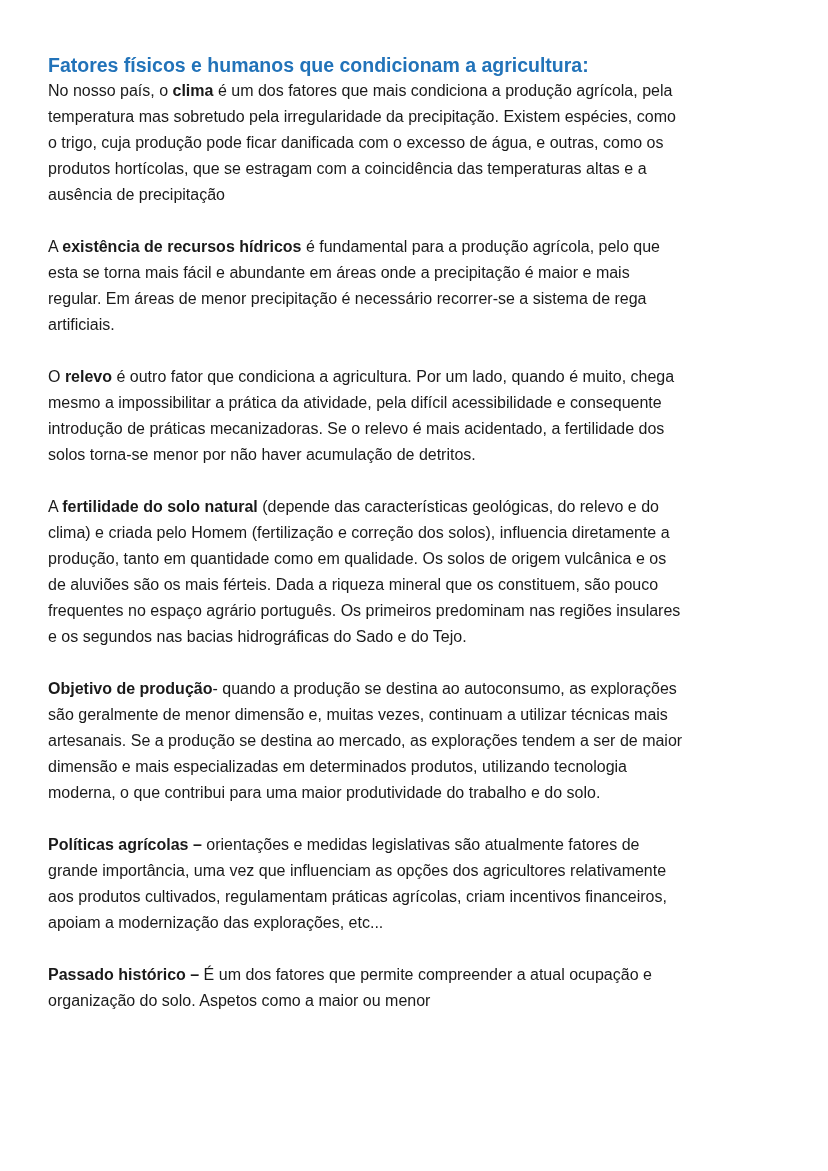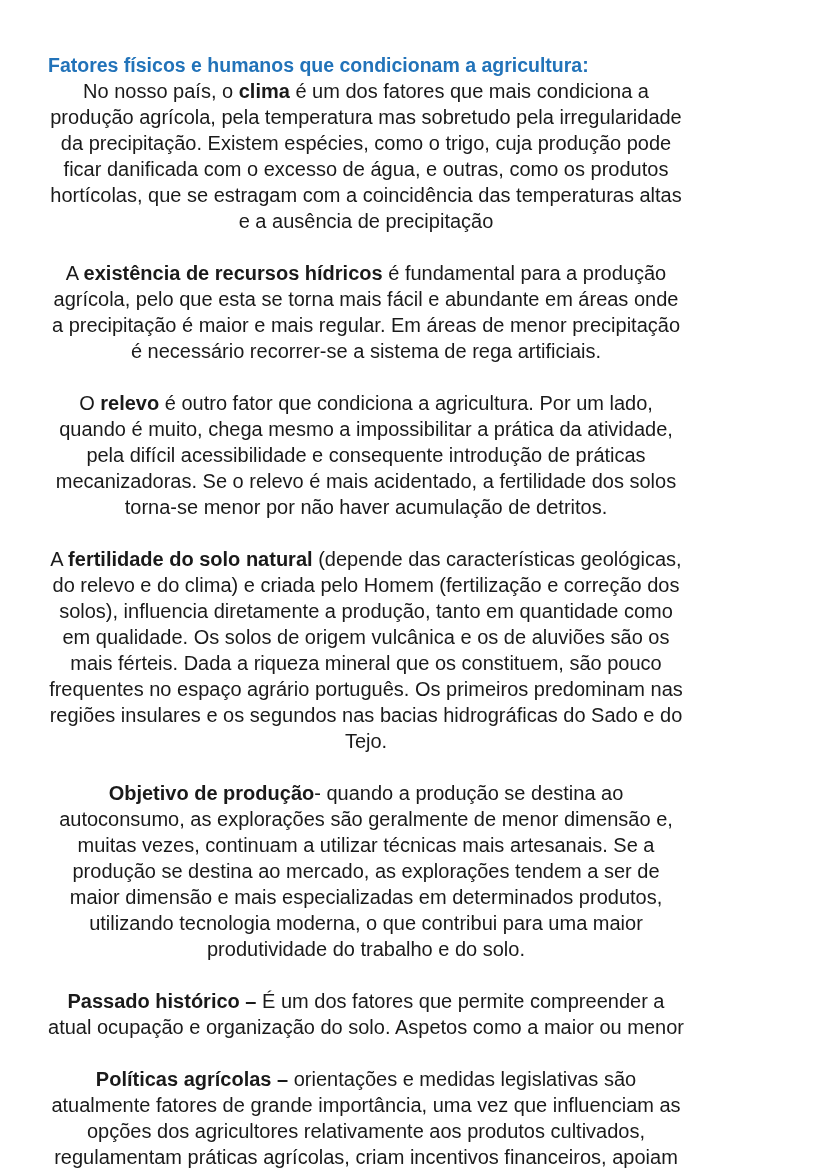--- a/index.html
+++ b/index.html
@@ -24,39 +24,39 @@
   .heading {
     font-size: 19.5px;
     line-height: 26px;
     font-weight: bold;
     margin: 0;
   }
   .doc-body {
     max-width: 742px;
   }
   .para {
-    font-size: 20px;
+    font-size: 16px;
     line-height: 26px;
     margin: 11px 0 26px 0;
-    text-align: center;
+    text-align: left;
   }
   .para:first-child {
     margin-top: 0;
   }
   strong {
     font-weight: bold;
   }
 </style>
 </head>
 <body style="color: rgb(26, 26, 26);">
 
 <div class="page">
   <h1 class="heading" style="color: rgb(34, 115, 185);">Fatores físicos e humanos que condicionam a agricultura:</h1>
   <div class="doc-body">
       <p class="para"><span>No nosso país, o </span><strong>clima</strong><span> é um dos fatores que mais condiciona a produção agrícola, pela temperatura mas sobretudo pela irregularidade da precipitação. Existem espécies, como o trigo, cuja produção pode ficar danificada com o excesso de água, e outras, como os produtos hortícolas, que se estragam com a coincidência das temperaturas altas e a ausência de precipitação</span></p>
       <p class="para"><span>A </span><strong>existência de recursos hídricos</strong><span> é fundamental para a produção agrícola, pelo que esta se torna mais fácil e abundante em áreas onde a precipitação é maior e mais regular. Em áreas de menor precipitação é necessário recorrer-se a sistema de rega artificiais.</span></p>
       <p class="para"><span>O </span><strong>relevo</strong><span> é outro fator que condiciona a agricultura. Por um lado, quando é muito, chega mesmo a impossibilitar a prática da atividade, pela difícil acessibilidade e consequente introdução de práticas mecanizadoras. Se o relevo é mais acidentado, a fertilidade dos solos torna-se menor por não haver acumulação de detritos.</span></p>
       <p class="para"><span>A </span><strong>fertilidade do solo natural</strong><span> (depende das características geológicas, do relevo e do clima) e criada pelo Homem (fertilização e correção dos solos), influencia diretamente a produção, tanto em quantidade como em qualidade. Os solos de origem vulcânica e os de aluviões são os mais férteis. Dada a riqueza mineral que os constituem, são pouco frequentes no espaço agrário português. Os primeiros predominam nas regiões insulares e os segundos nas bacias hidrográficas do Sado e do Tejo.</span></p>
       <p class="para"><strong>Objetivo de produção</strong><span>- quando a produção se destina ao autoconsumo, as explorações são geralmente de menor dimensão e, muitas vezes, continuam a utilizar técnicas mais artesanais. Se a produção se destina ao mercado, as explorações tendem a ser de maior dimensão e mais especializadas em determinados produtos, utilizando tecnologia moderna, o que contribui para uma maior produtividade do trabalho e do solo.</span></p>
+      <p class="para"><strong>Políticas agrícolas –</strong><span> orientações e medidas legislativas são atualmente fatores de grande importância, uma vez que influenciam as opções dos agricultores relativamente aos produtos cultivados, regulamentam práticas agrícolas, criam incentivos financeiros, apoiam a modernização das explorações, etc...</span></p>
       <p class="para"><strong>Passado histórico –</strong><span> É um dos fatores que permite compreender a atual ocupação e organização do solo. Aspetos como a maior ou menor</span></p>
-      <p class="para"><strong>Políticas agrícolas –</strong><span> orientações e medidas legislativas são atualmente fatores de grande importância, uma vez que influenciam as opções dos agricultores relativamente aos produtos cultivados, regulamentam práticas agrícolas, criam incentivos financeiros, apoiam a modernização das explorações, etc...</span></p>
     </div>
 </div>
 
 </body></html>

